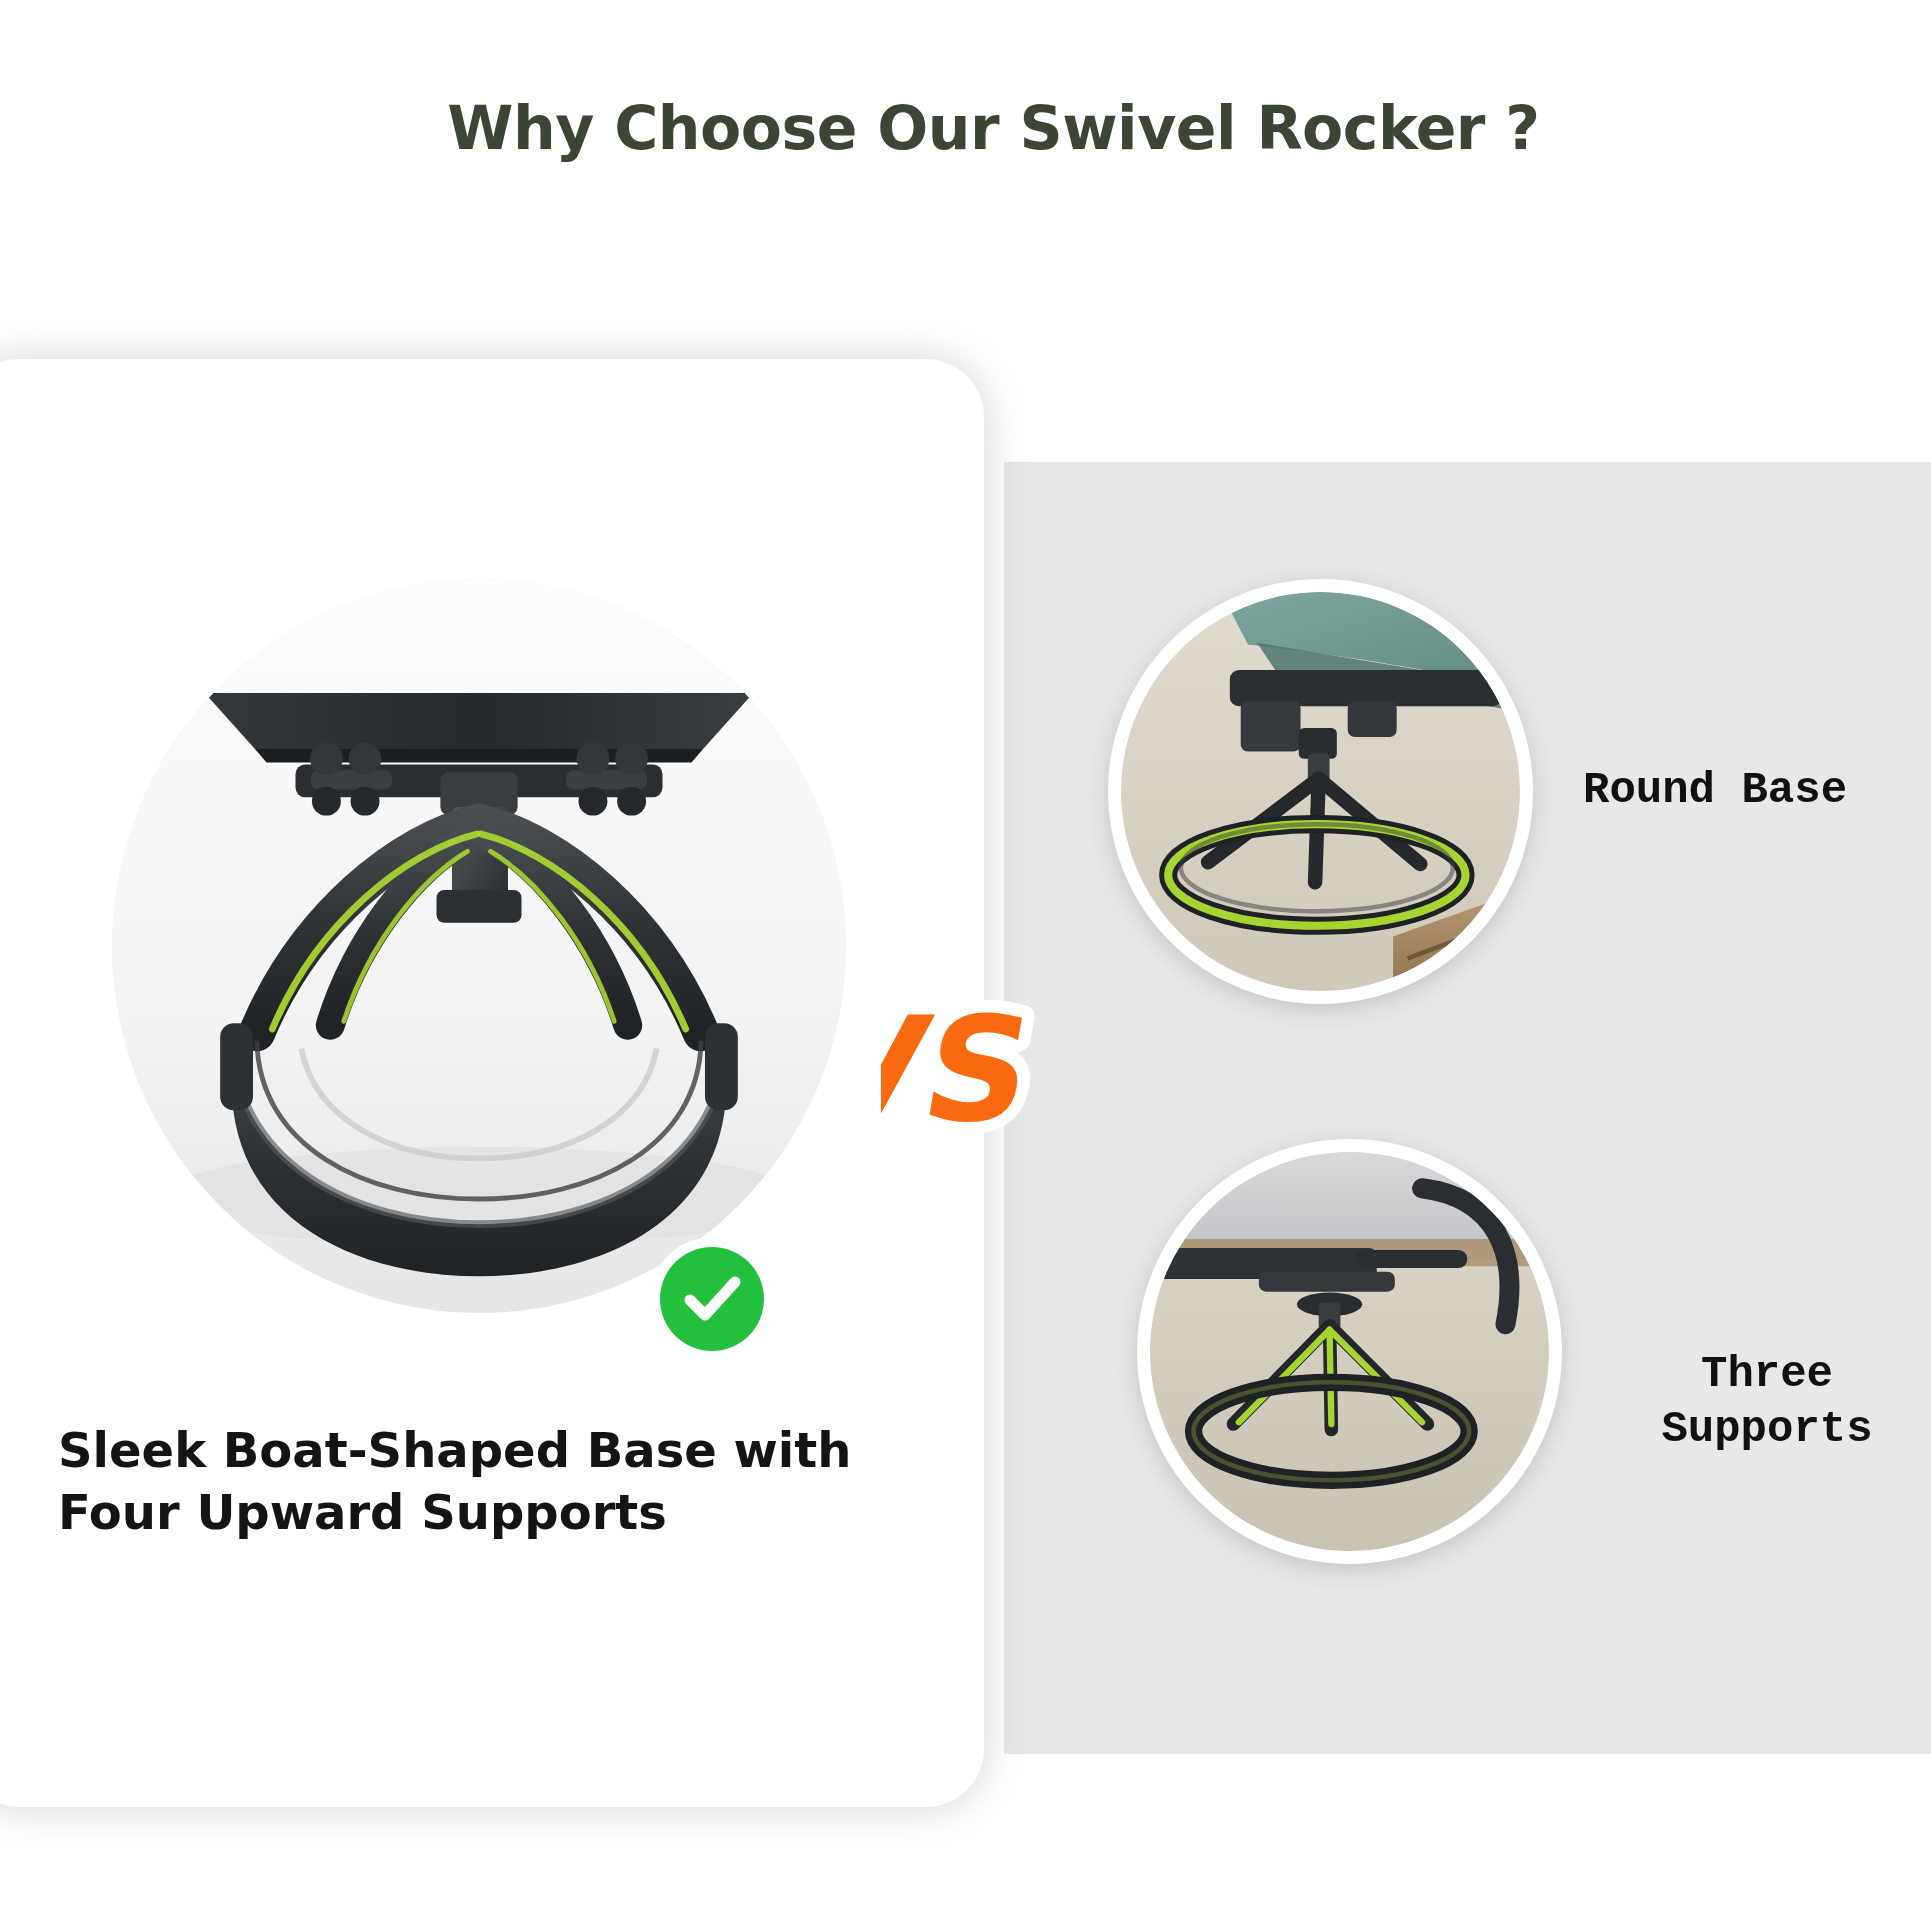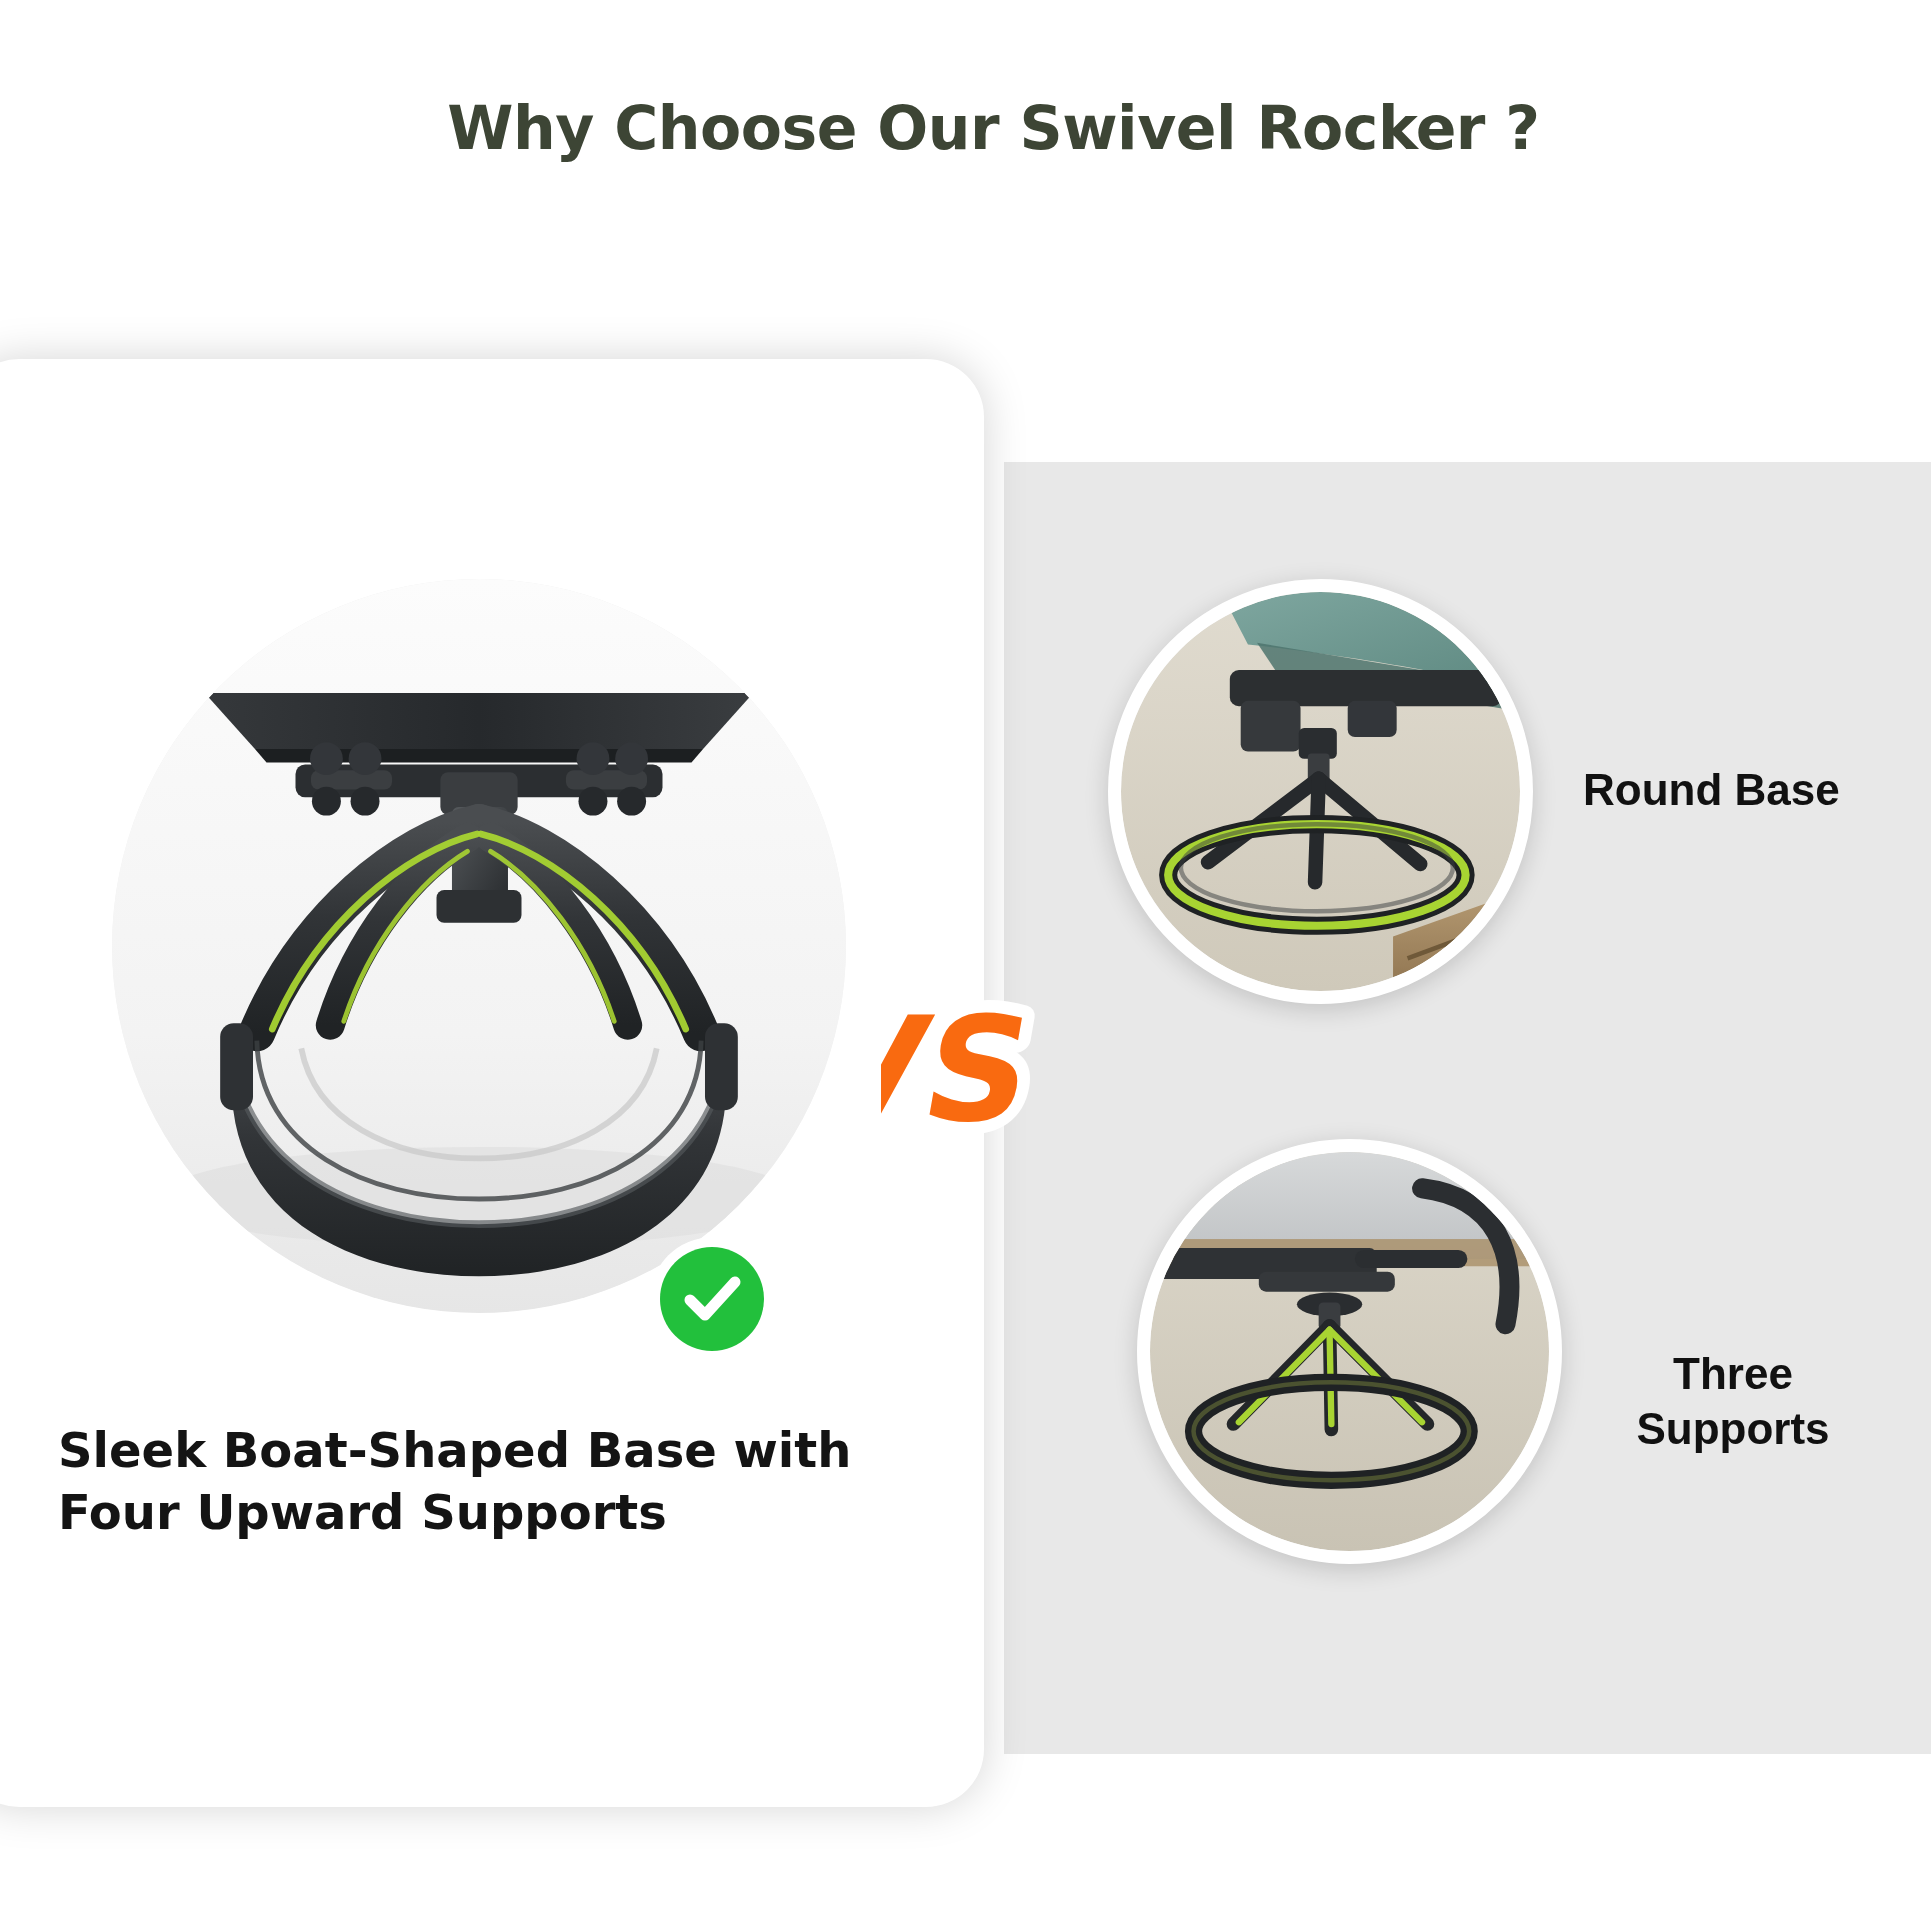--- a/index.html
+++ b/index.html
@@ -126,30 +126,30 @@
     color: #141414;
     font-family: "DejaVu Sans", "Liberation Sans", sans-serif;
   }
 
   .side-label {
     position: absolute;
     font-size: 44px;
     line-height: 1.24;
     font-weight: 700;
     color: #111111;
-    font-family: Liberation Sans, sans-serif;
+    font-family: Liberation Mono, monospace;
   }
   #round-base-label {
     left: 1583px;
     top: 763px;
     width: 328px;
     text-align: left;
   }
   #three-supports-label {
-    left: 1588px;
+    left: 1622px;
     top: 1347px;
     width: 290px;
     text-align: center;
   }
 </style>
 </head>
 <body>
 
 <div id="right-panel"></div>
 

